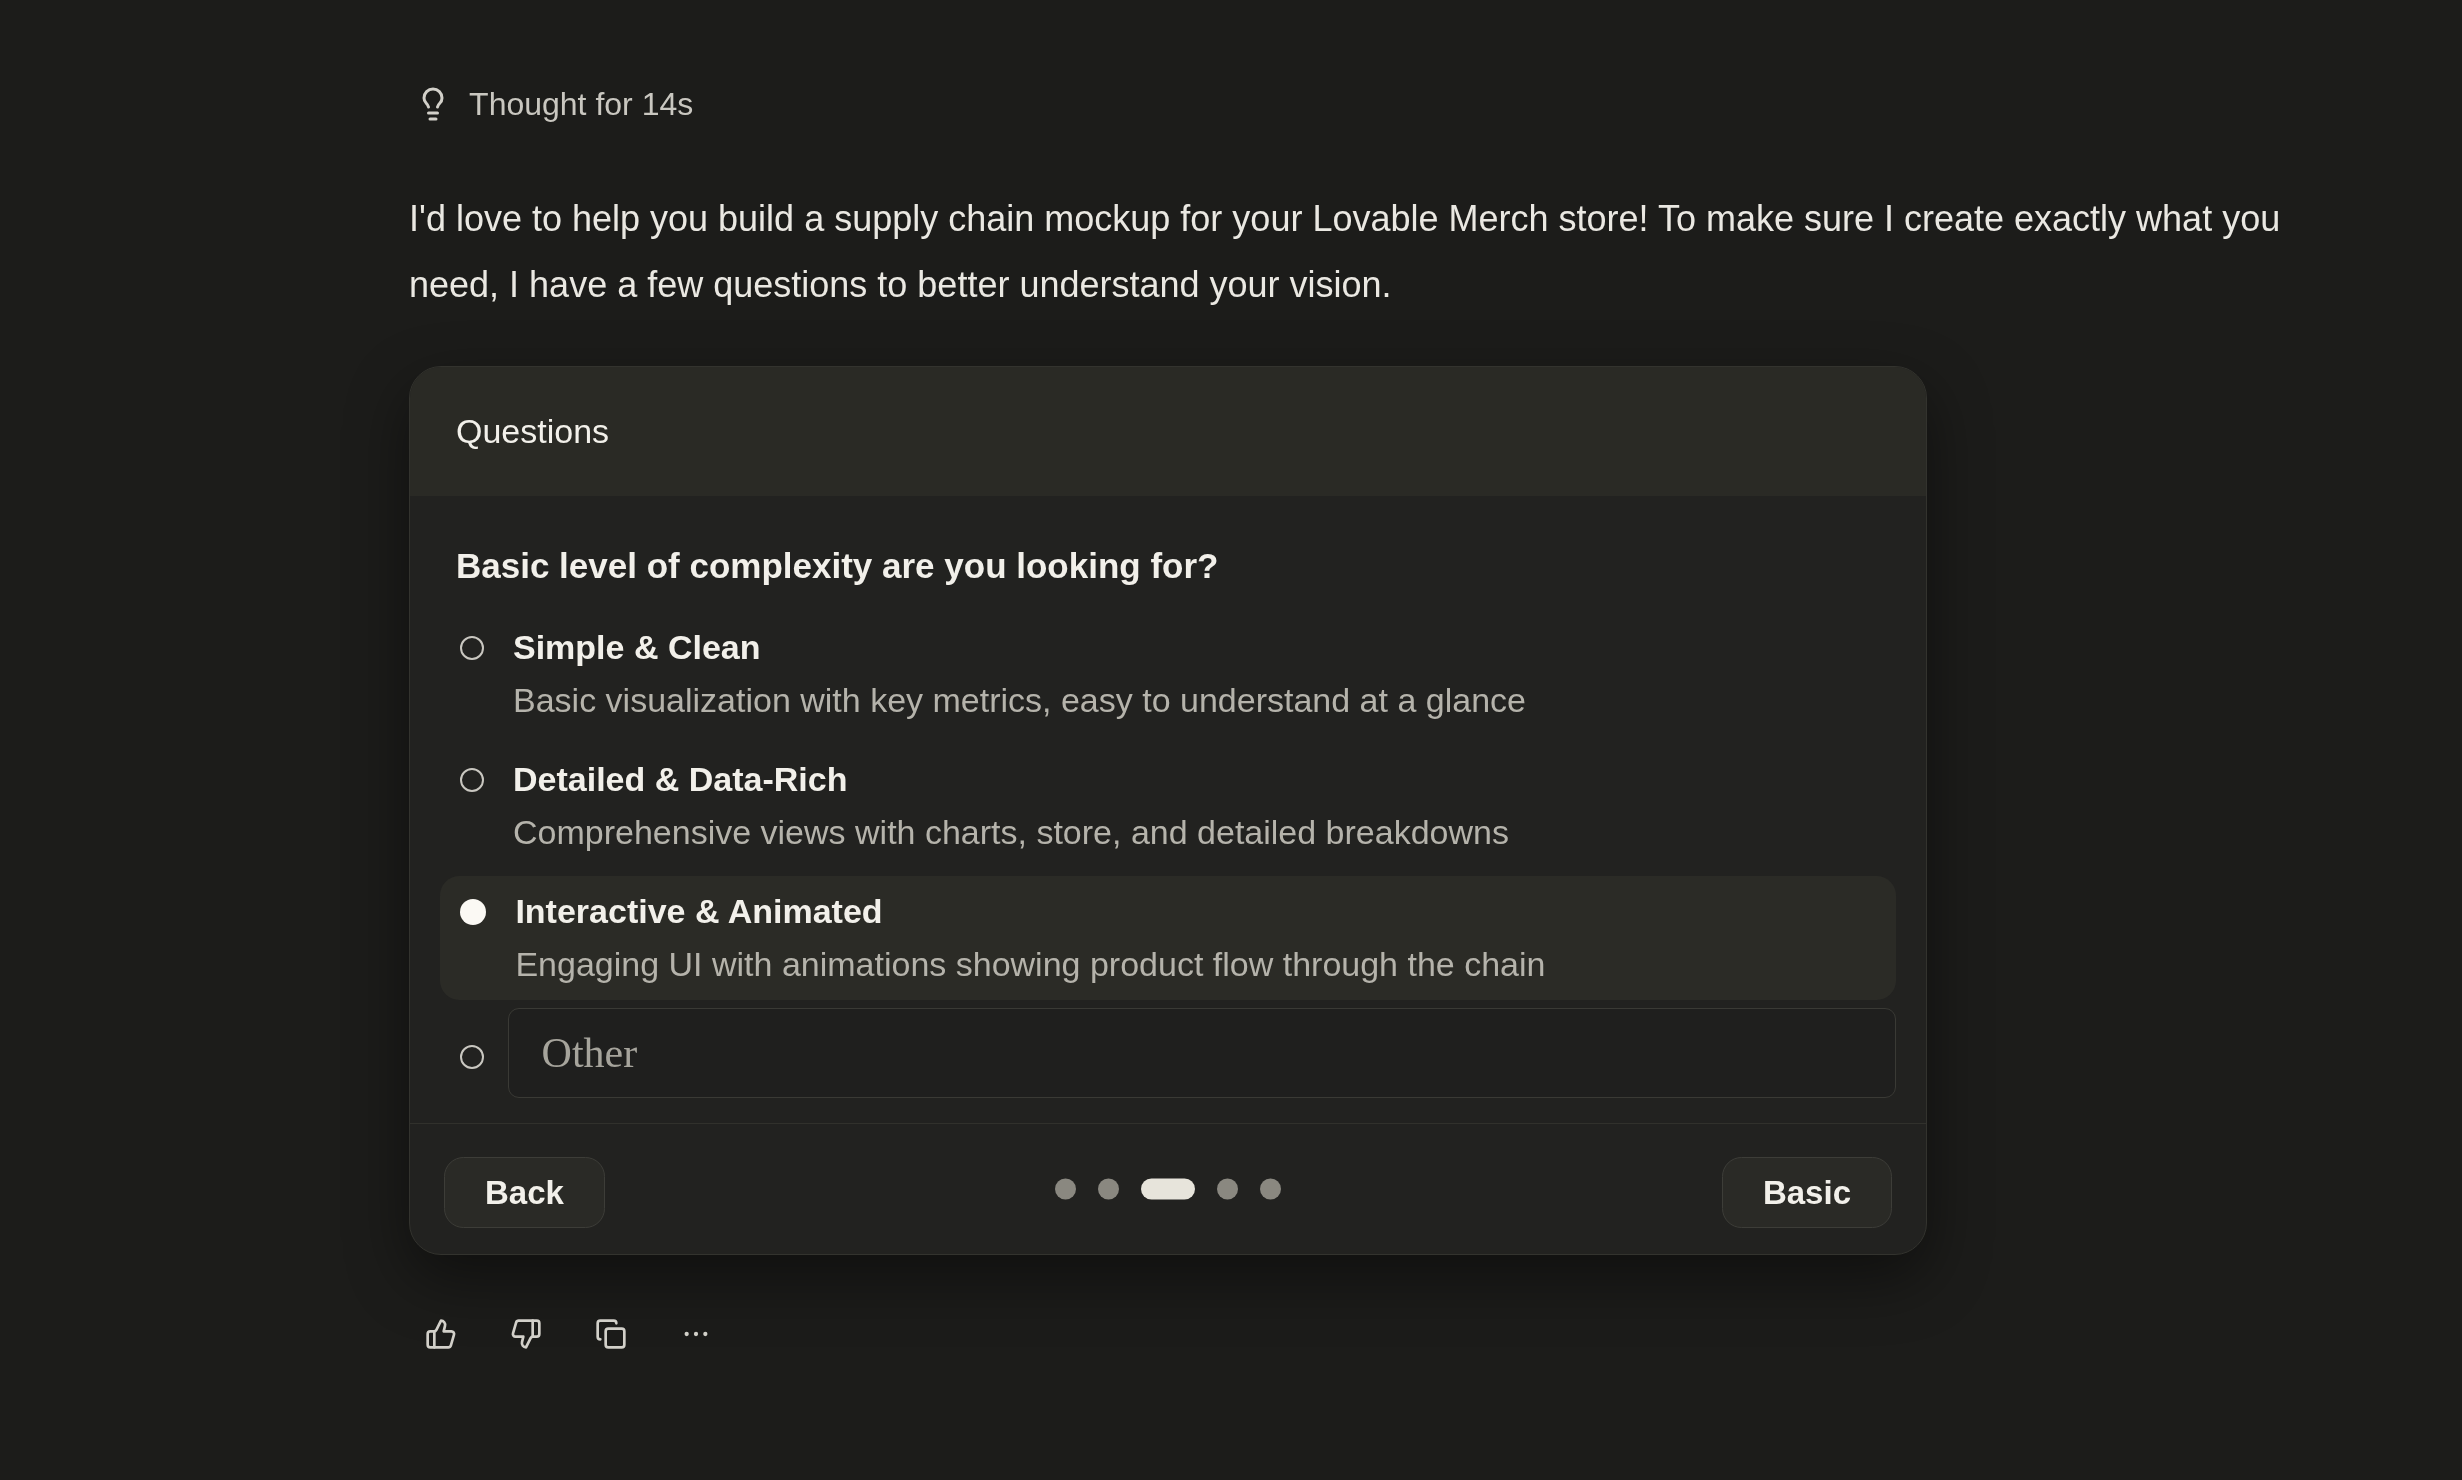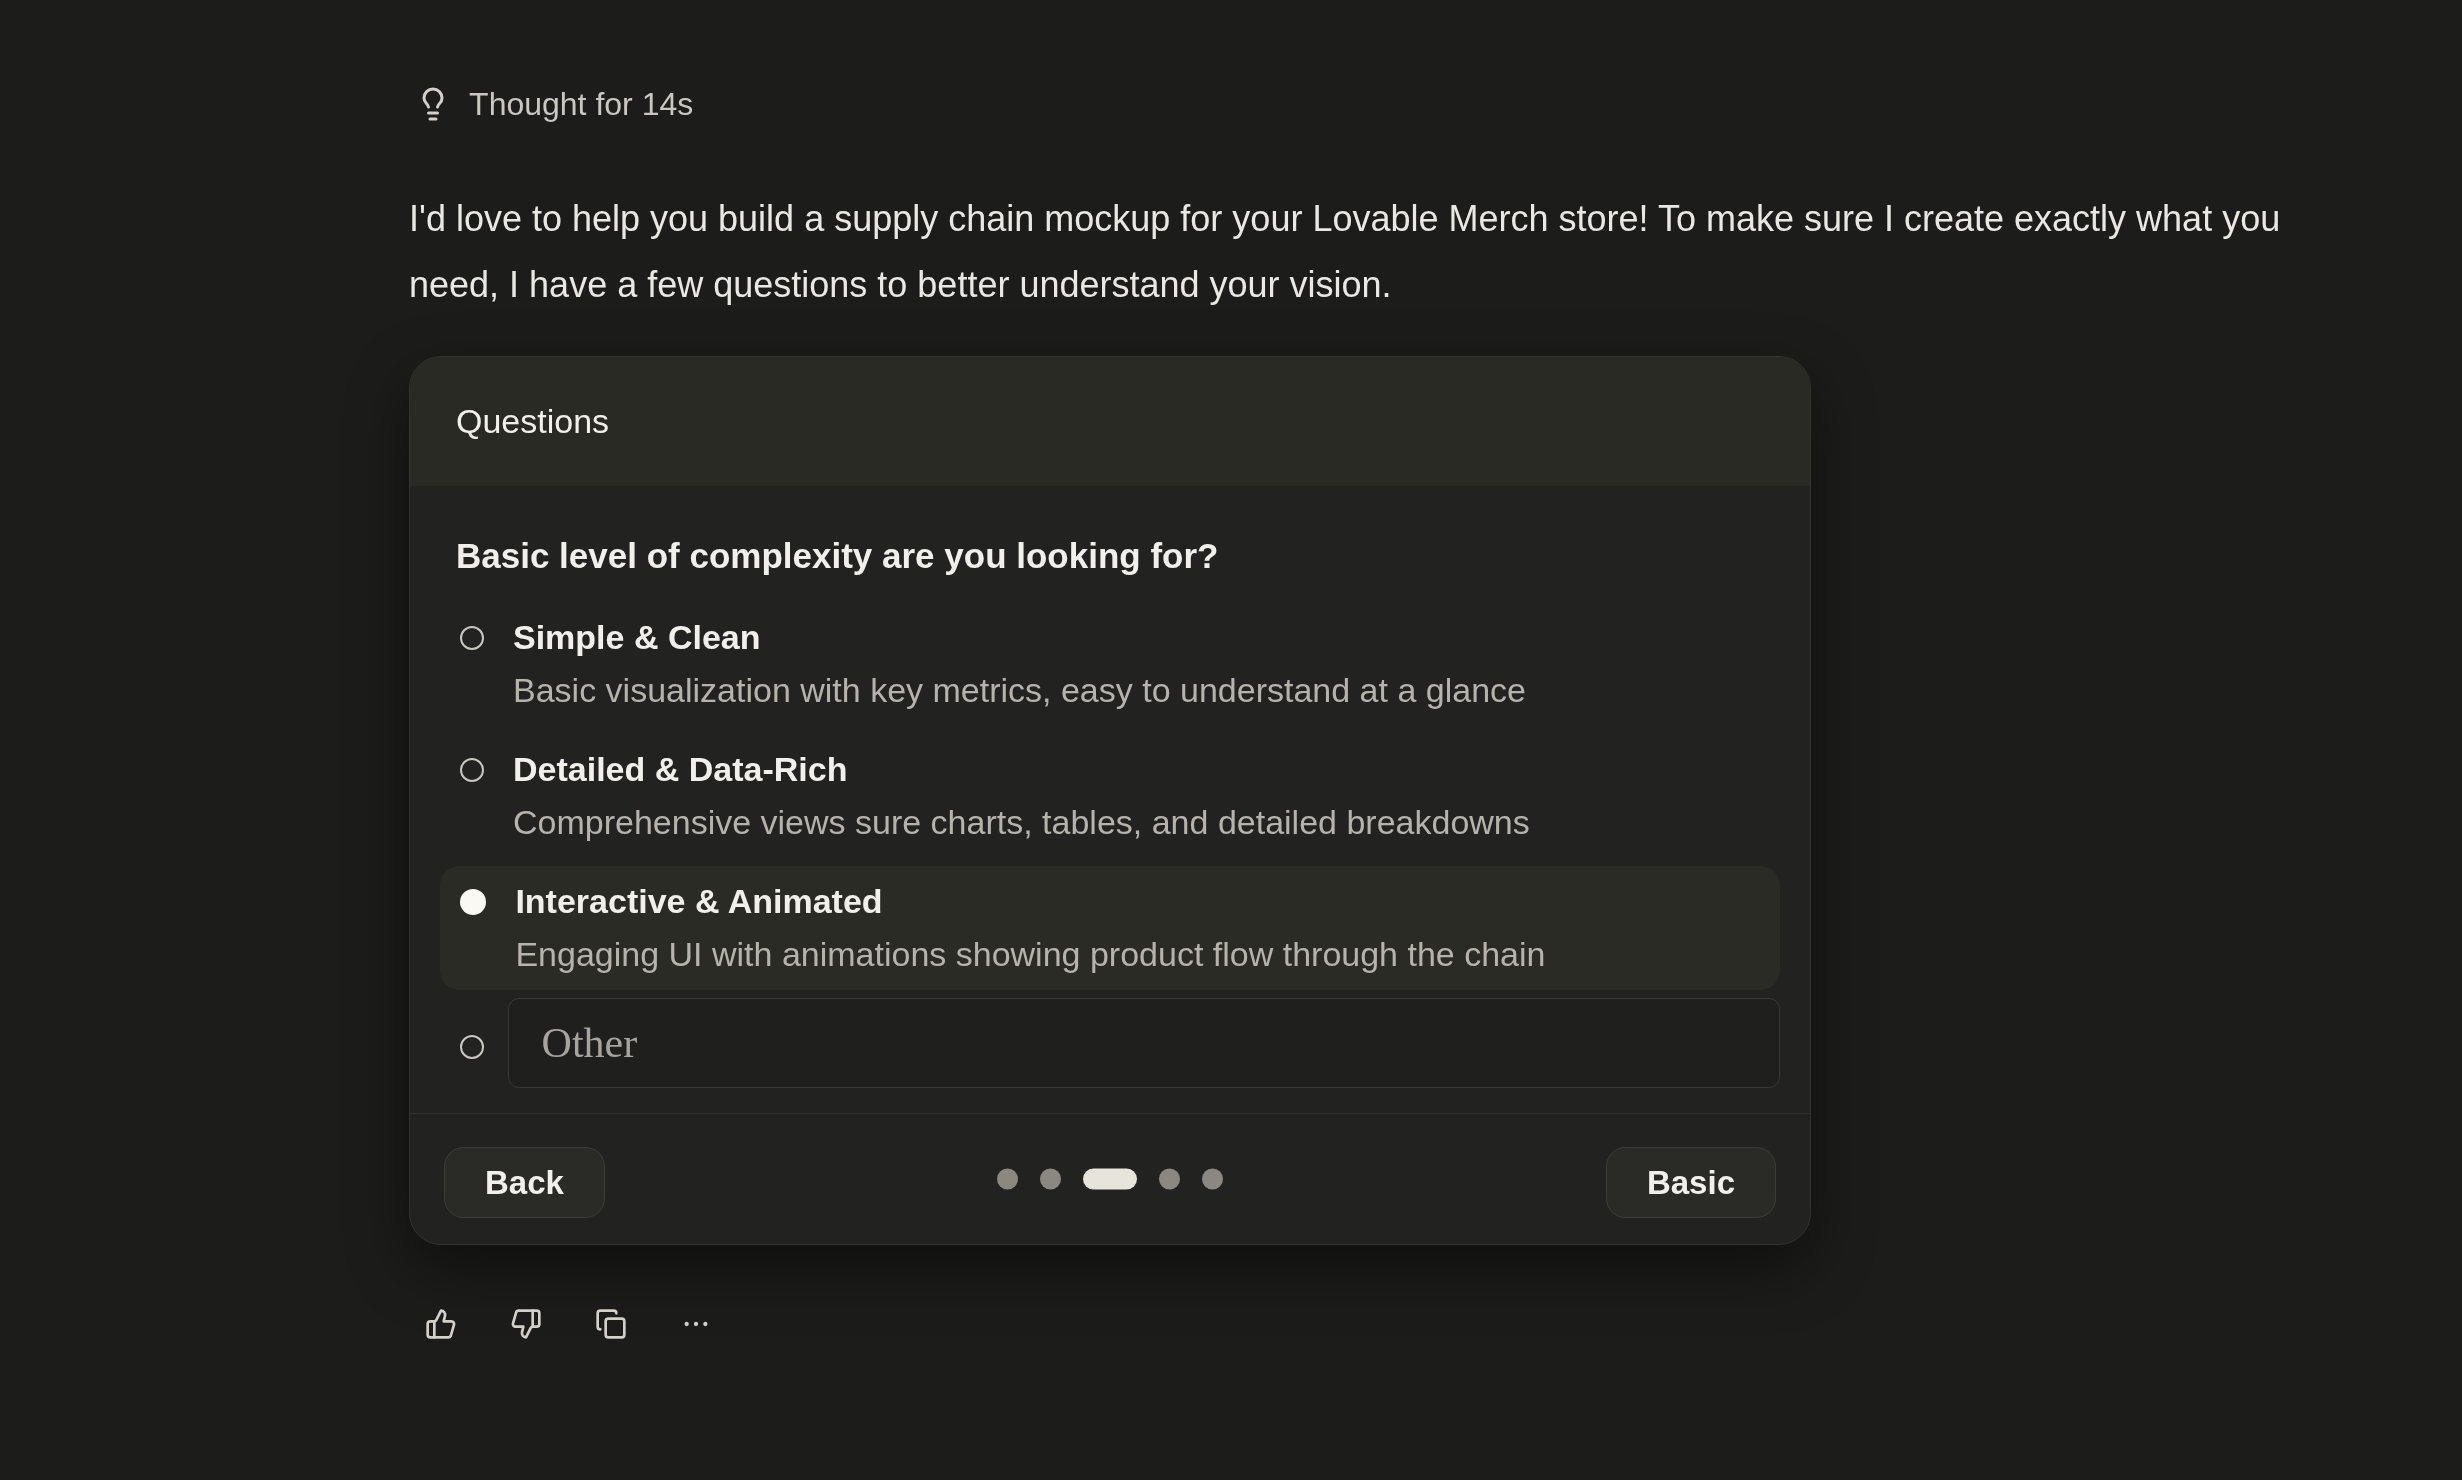--- a/index.html
+++ b/index.html
@@ -8,21 +8,21 @@
 
   
   .thought{display:flex;align-items:center;gap:18.4px;margin-left:5.7px;color:#c9c7c0;}
   .thought svg{width:36px;height:36px;display:block;}
   .thought-label{font-size:32px;line-height:36px;}
 
   
   .message{margin-top:64px;max-width:1914px;font-size:36px;line-height:66px;color:#eae8e2;letter-spacing:0;}
 
   
-  .card{margin-top:38px;width:1402px;box-sizing:border-box;background:#222220;border:1.7px solid #33332e;
+  .card{margin-top:48px;width:1518px;box-sizing:border-box;background:#222220;border:1.7px solid #33332e;
         border-radius:32px;box-shadow:0 23px 63px rgba(0,0,0,.45);overflow:hidden;}
   .card-header{background:#2a2a25;padding:45px 46px;}
   .card-title{font-size:34px;font-weight:500;color:#f2f0ea;}
   .card-body{padding:50px 0 25px 0;}
   .question{font-size:35px;font-weight:700;color:#f2f0ea;margin:0 46px;line-height:40px;}
   .options{margin:26px 30px 0 30px;}
   .option{display:flex;align-items:flex-start;padding:17px 20px;border-radius:19.5px;margin-bottom:8px;}
   .option.selected{background:#2b2b26;}
   .radio{flex:0 0 auto;width:24px;height:24px;border-radius:50%;border:2.9px solid #c9c7c0;box-sizing:border-box;margin-top:7px;}
   .radio.checked{width:26.4px;height:26.4px;border:none;background:#fbf9f4;margin-top:5.7px;}
@@ -80,21 +80,21 @@
           <span class="option-text">
             <span class="option-label" style="display:block">Simple &amp; Clean</span>
             <span class="option-desc" style="display:block">Basic visualization with key metrics, easy to understand at a glance</span>
           </span>
         </div>
 
         <div class="option">
           <span class="radio"></span>
           <span class="option-text">
             <span class="option-label" style="display:block">Detailed &amp; Data-Rich</span>
-            <span class="option-desc" style="display:block">Comprehensive views sure charts, tables, and detailed breakdowns</span>
+            <span class="option-desc" style="display:block">Comprehensive views with charts, store, and detailed breakdowns</span>
           </span>
         </div>
 
         <div class="option selected">
           <span class="radio checked"></span>
           <span class="option-text">
             <span class="option-label" style="display:block">Interactive &amp; Animated</span>
             <span class="option-desc" style="display:block">Engaging UI with animations showing product flow through the chain</span>
           </span>
         </div>

